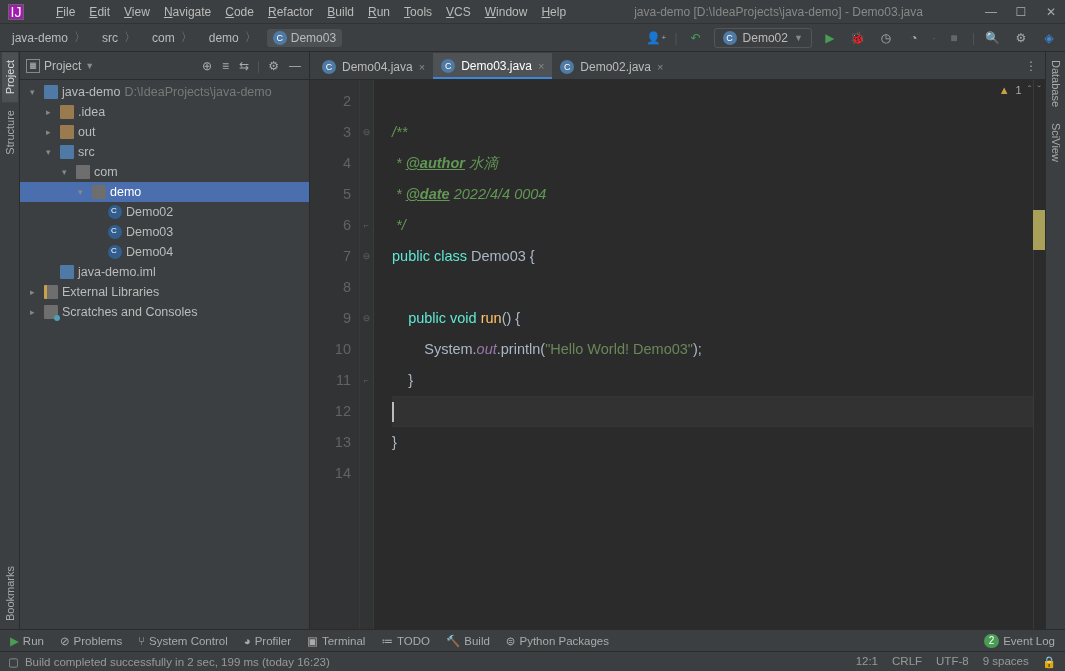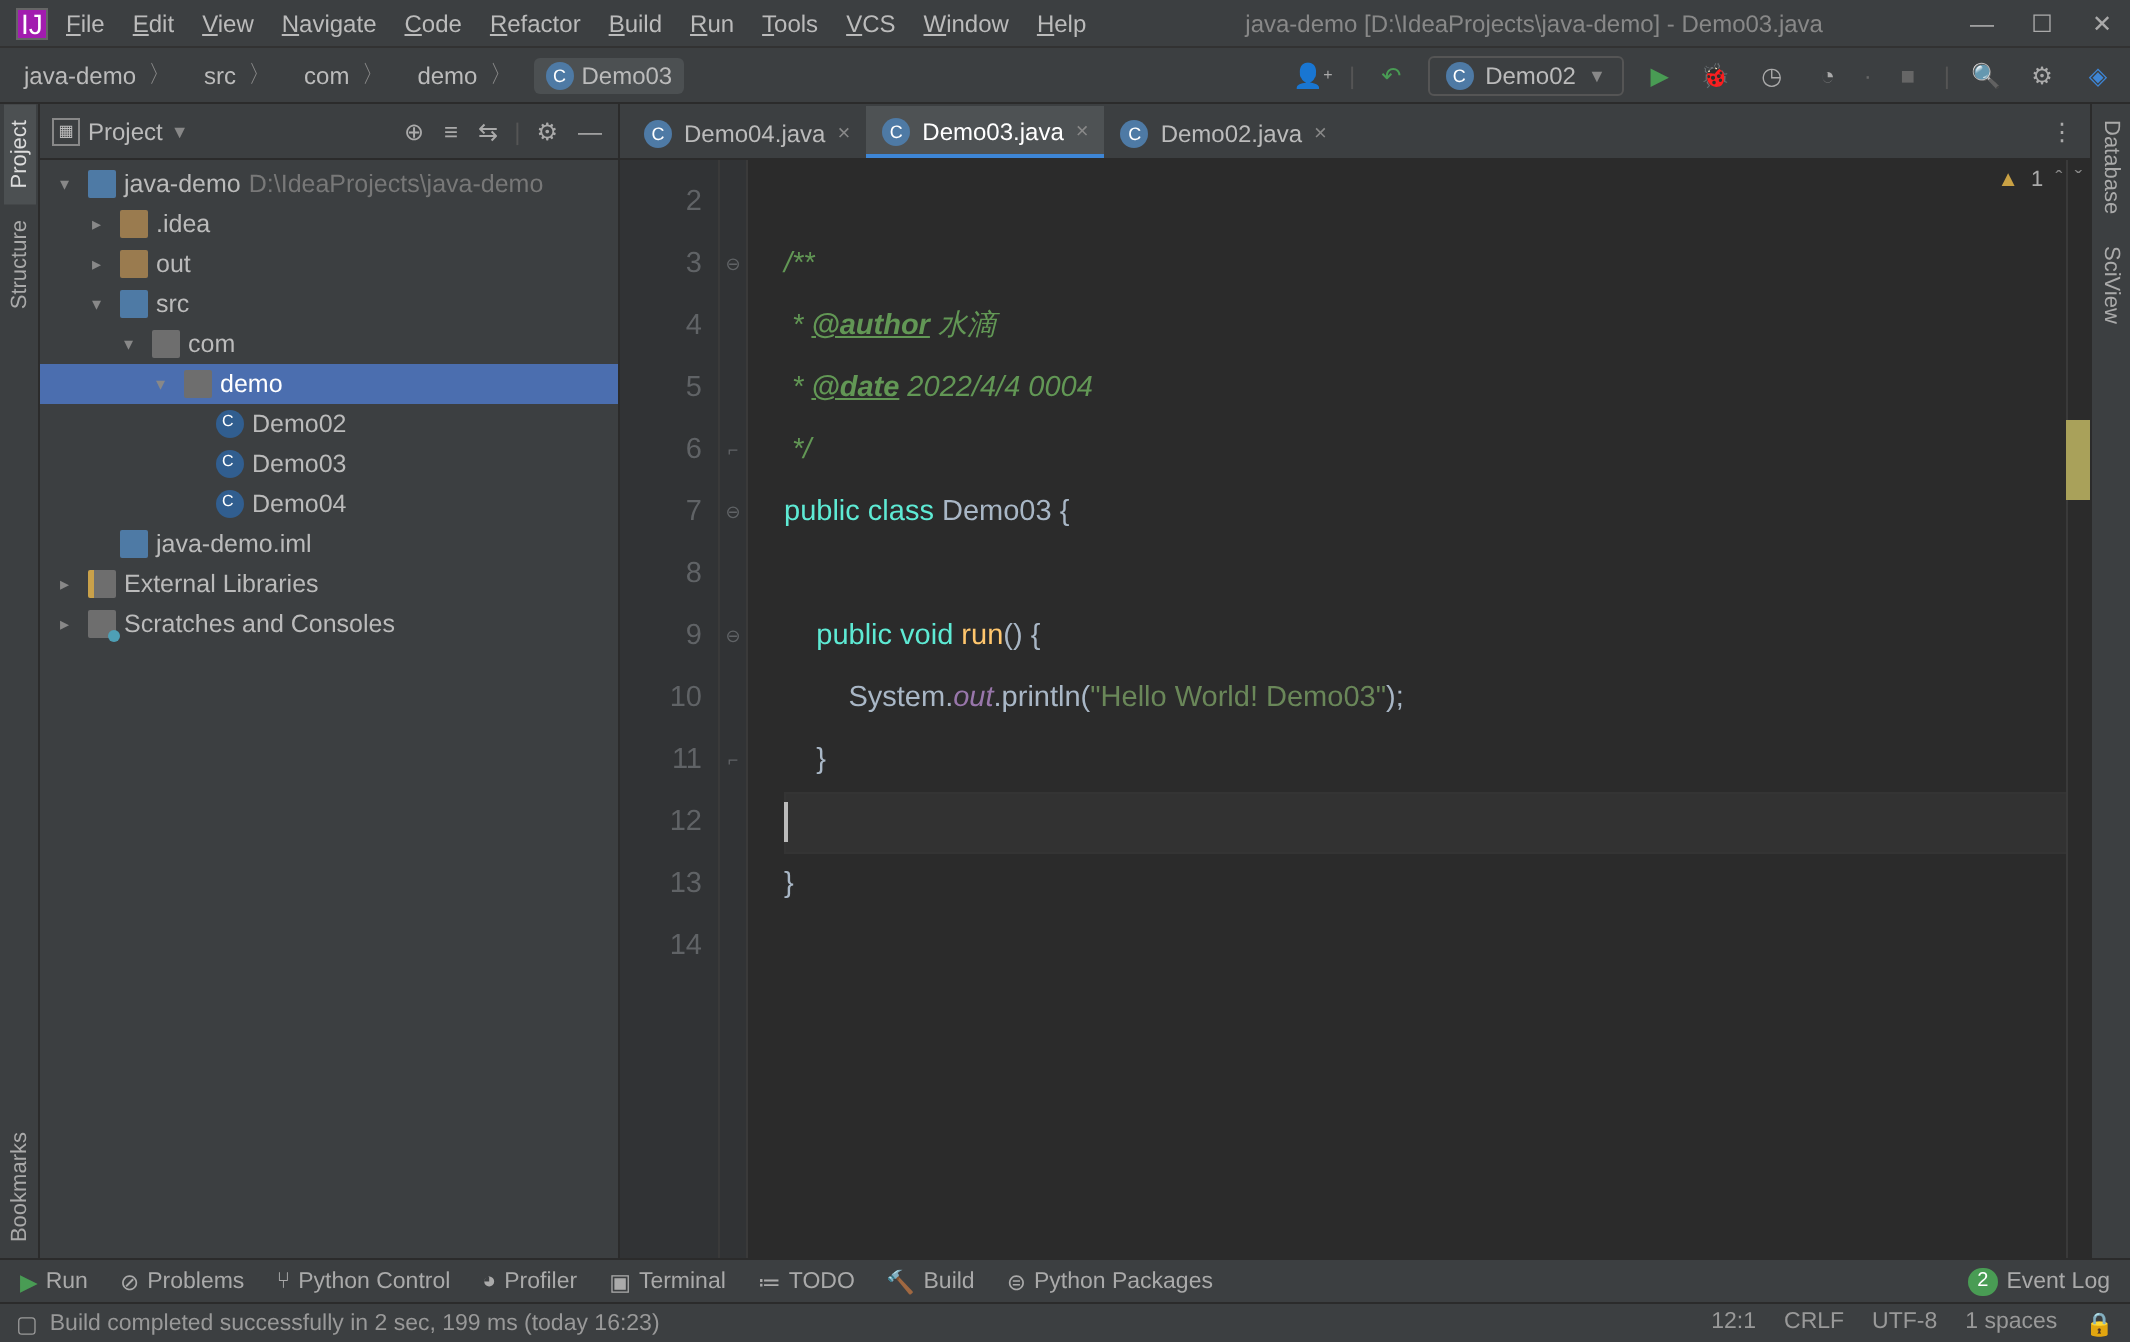--- a/index.html
+++ b/index.html
@@ -1,18 +1,18 @@
 <!DOCTYPE html>
 <html><head>
 <meta charset="utf-8">
 <style>
 * { margin:0; padding:0; box-sizing:border-box; font-family:"Segoe UI",Arial,sans-serif; }
 body { background:#3c3f41; color:#bbb; font-size:12px; width:1065px; height:671px; overflow:hidden; display:flex; flex-direction:column; }
 .titlebar { height:24px; background:#3c3f41; display:flex; align-items:center; padding:0 8px; border-bottom:1px solid #323232; }
-.titlebar .logo { width:16px; height:16px; background:#a21caf; border:1px solid #666; margin-right:3px; display:flex; align-items:center; justify-content:center; font-size:14px; color:#fff; }
+.titlebar .logo { width:16px; height:16px; background:#a21caf; border:1px solid #666; margin-right:26px; display:flex; align-items:center; justify-content:center; font-size:14px; color:#fff; }
 .menubar { display:flex; gap:2px; }
 .menubar span { padding:2px 6px; cursor:pointer; }
 .menubar u { text-decoration:underline; }
 .titlebar .title { flex:1; text-align:center; color:#888; font-size:12px; }
 .winbtns { display:flex; gap:18px; color:#aaa; }
 .winbtns span { cursor:pointer; width:12px; text-align:center; }
 .navbar { height:28px; background:#3c3f41; display:flex; align-items:center; padding:0 6px; border-bottom:1px solid #2b2b2b; }
 .crumbs { display:flex; align-items:center; gap:2px; }
 .crumb { padding:2px 6px; border-radius:3px; cursor:pointer; display:flex; align-items:center; gap:4px; }
 .crumb .sep { color:#888; margin:0 2px; }
@@ -339,21 +339,21 @@
   <div class="bitem">
       <span class="green">▶</span>
       <span>Run</span>
     </div>
   <div class="bitem">
       <span>⊘</span>
       <span>Problems</span>
     </div>
   <div class="bitem">
       <span>⑂</span>
-      <span>Python Control</span>
+      <span>System Control</span>
     </div>
   <div class="bitem">
       <span>◕</span>
       <span>Profiler</span>
     </div>
   <div class="bitem">
       <span>▣</span>
       <span>Terminal</span>
     </div>
   <div class="bitem">
@@ -376,16 +376,16 @@
   </div>
 </div>
 
 <div class="statusbar">
   <span style="margin-right:6px">▢</span>
   <span>Build completed successfully in 2 sec, 199 ms (today 16:23)</span>
   <div class="sright">
     <span>12:1</span>
     <span>CRLF</span>
     <span>UTF-8</span>
-    <span>1 spaces</span>
+    <span>9 spaces</span>
     <span>🔒</span>
   </div>
 </div>
 
 </body></html>

